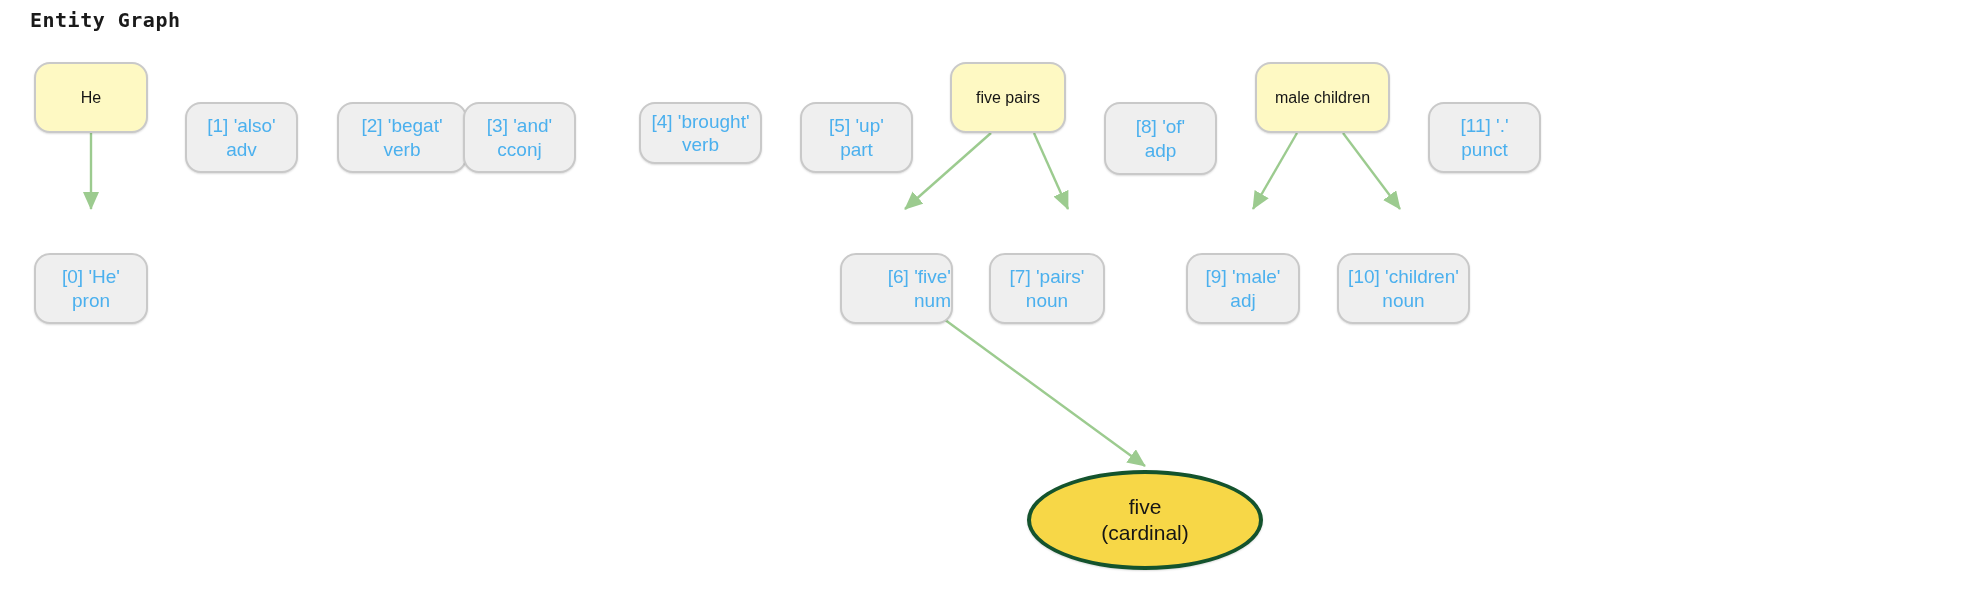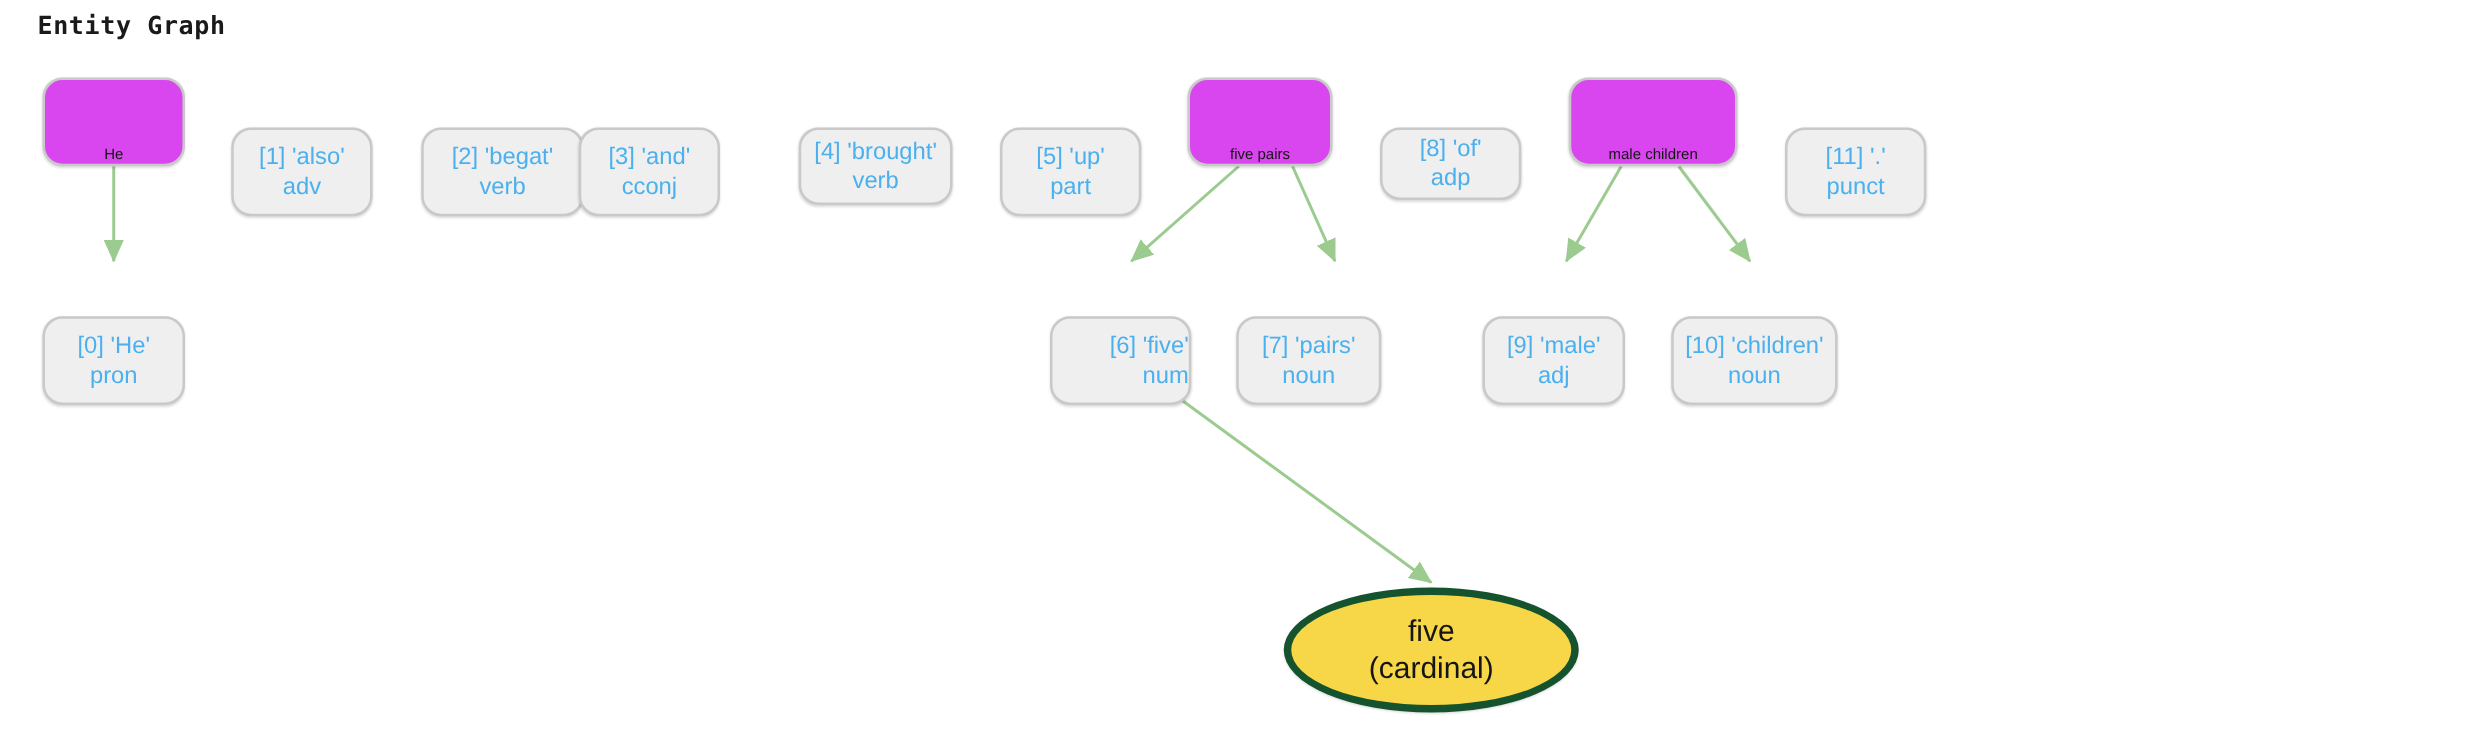--- a/index.html
+++ b/index.html
@@ -55,38 +55,37 @@
     display: block;
     white-space: nowrap;
   }
   .node-token {
     background: #efefef;
     color: #4bb0ee;
     font-size: 19px;
     margin-top: 40px;
   }
   .node-entity {
-    background: #d946ef;
+    background: #fef9c3;
     color: #151515;
-    font-size: 12px;
-    justify-content: flex-end;
+    font-size: 16px;
   }
   .node-value {
     position: absolute;
     box-sizing: border-box;
     display: flex;
     flex-direction: column;
     align-items: center;
     justify-content: center;
     text-align: center;
     line-height: 1.22;
     background: #f7d747;
     color: #151515;
-    font-size: 24px;
-    border: 6px solid #14532d;
+    font-size: 21px;
+    border: 4px solid #14532d;
     border-radius: 50%;
     box-shadow: 0 1px 2px rgba(0,0,0,0.14);
   }
   .node-value .ln { display:block; white-space: nowrap; }
 </style>
 </head>
 <body>
 
 <div id="canvas">
 
@@ -128,21 +127,21 @@
         <span class="ln">[4] 'brought'</span>
         <span class="ln">verb</span>
       </div>
       <div class="node node-token" style="left: 800px; top: 62px; width: 113px; height: 71px;">
         <span class="ln">[5] 'up'</span>
         <span class="ln">part</span>
       </div>
       <div class="node node-entity" style="left: 950px; top: 62px; width: 116px; height: 71px;">
         <span class="ln">five pairs</span>
       </div>
-      <div class="node node-token" style="left: 1104px; top: 62px; width: 113px; height: 58px;">
+      <div class="node node-token" style="left: 1104px; top: 62px; width: 113px; height: 73px;">
         <span class="ln">[8] 'of'</span>
         <span class="ln">adp</span>
       </div>
       <div class="node node-entity" style="left: 1255px; top: 62px; width: 135px; height: 71px;">
         <span class="ln">male children</span>
       </div>
       <div class="node node-token" style="left: 1428px; top: 62px; width: 113px; height: 71px;">
         <span class="ln">[11] '.'</span>
         <span class="ln">punct</span>
       </div>

